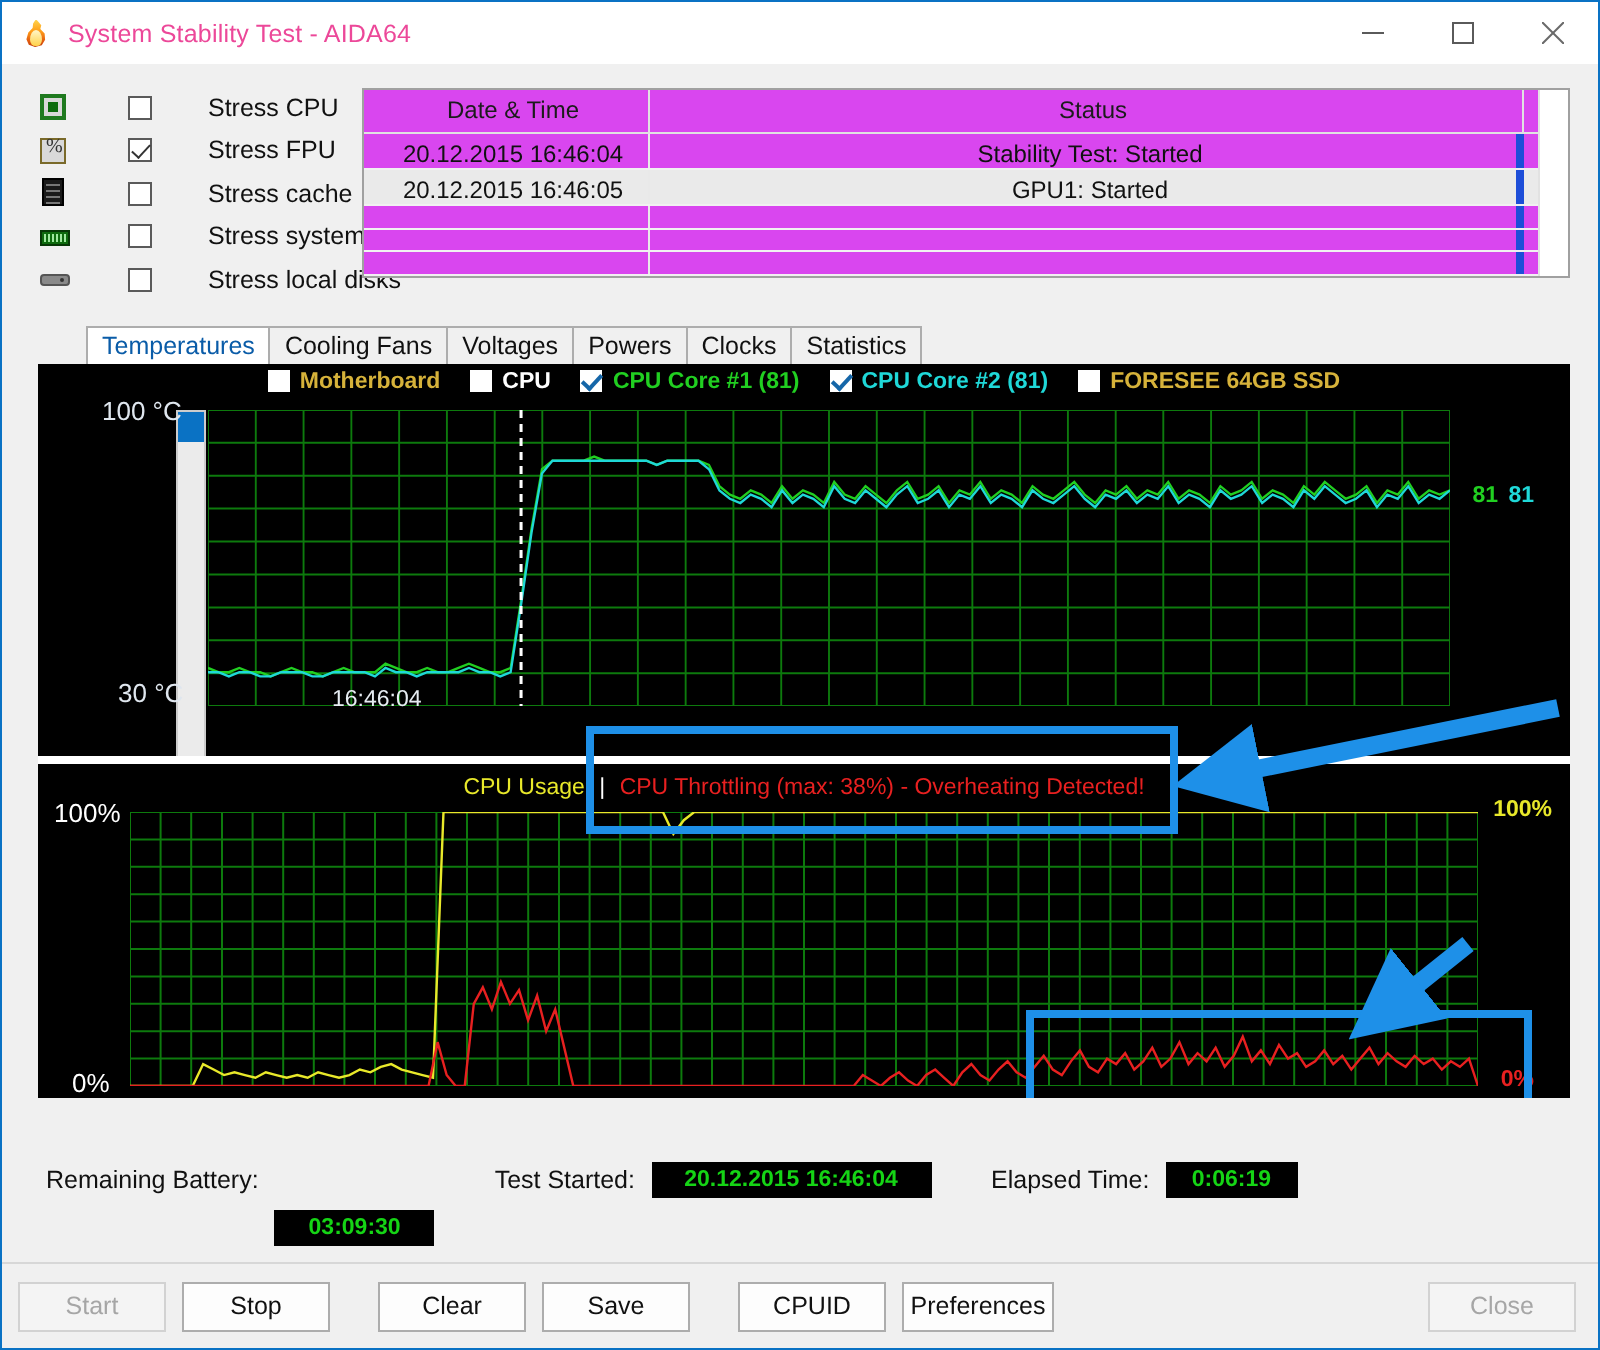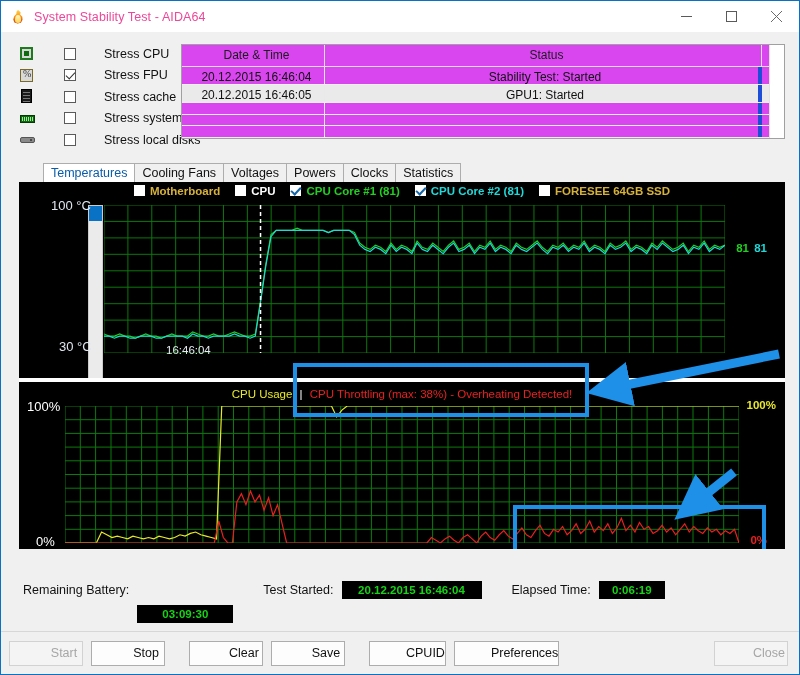--- a/index.html
+++ b/index.html
@@ -143,33 +143,32 @@
   
   .statusrow{
     display:flex;align-items:center;padding:8px 0 8px 22px;flex:0 0 auto;
     font-size:12.5px;color:#111;
   }
   .statlabel{margin-right:8px;}
   .statval{
     background:#000;color:#15d415;font-size:11.5px;font-weight:bold;
     padding:3px 0;text-align:center;margin-right:30px;
   }
-  .sv1{width:96px;margin-top:48px;}
+  .sv1{width:80px;margin-top:48px;}
   .sv2{width:140px;}
   .sv3{width:66px;}
   
   .btnbar{
     flex:0 0 auto;border-top:1px solid #d7d7d7;background:#f0f0f0;
     height:42px;display:flex;align-items:center;padding-left:8px;position:relative;
   }
   .btn{
     height:25px;min-width:74px;border:1px solid #adadad;background:#fdfdfd;
     font-size:12.5px;color:#111;display:flex;align-items:center;justify-content:center;
     box-sizing:border-box;
-    padding-left:36px;
   }
   .btn.disabled{color:#a6a6a6;border-color:#d2d2d2;background:#f4f4f4;}
   .gap-s{width:8px;}
   .gap-m{width:24px;}
   .btn.close-b{position:absolute;right:11px;}
 </style>
 </head>
 <body>
 
 <div class="window">

